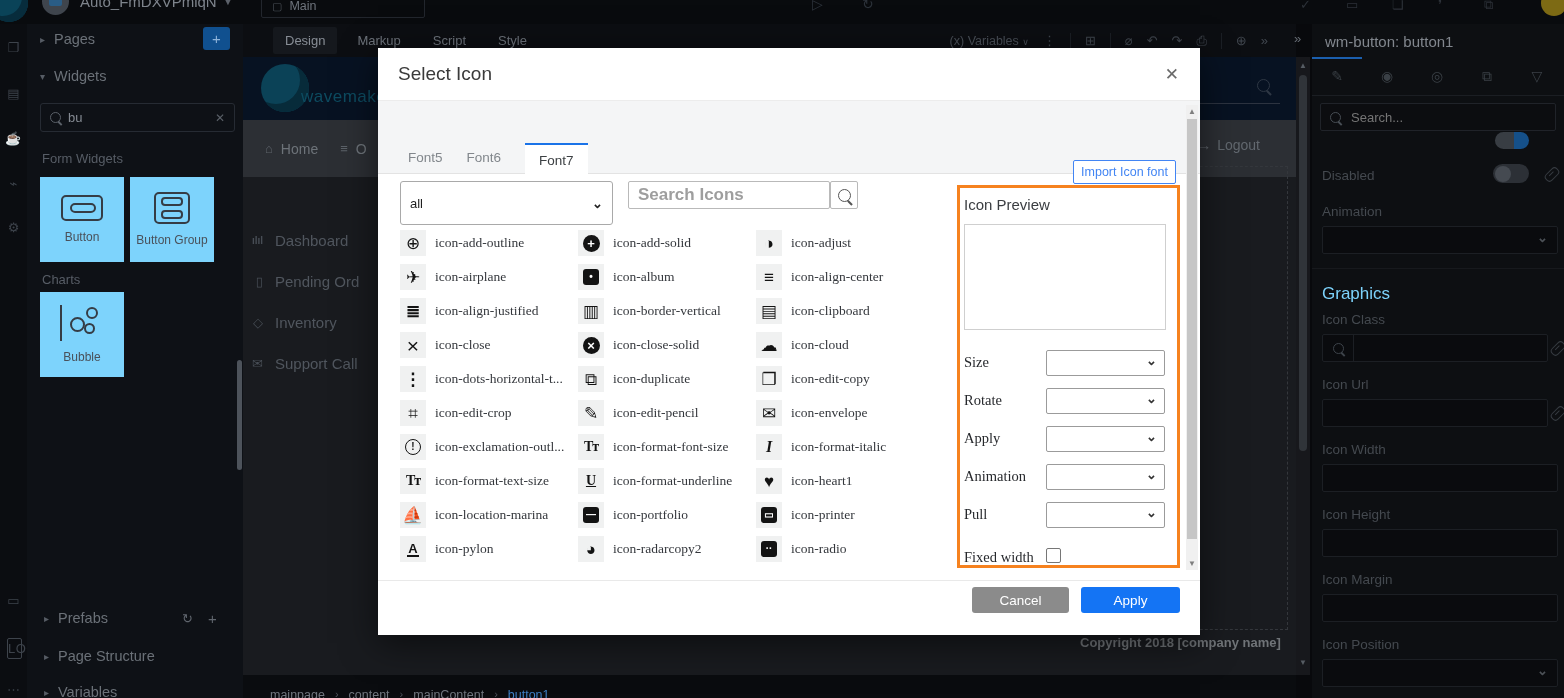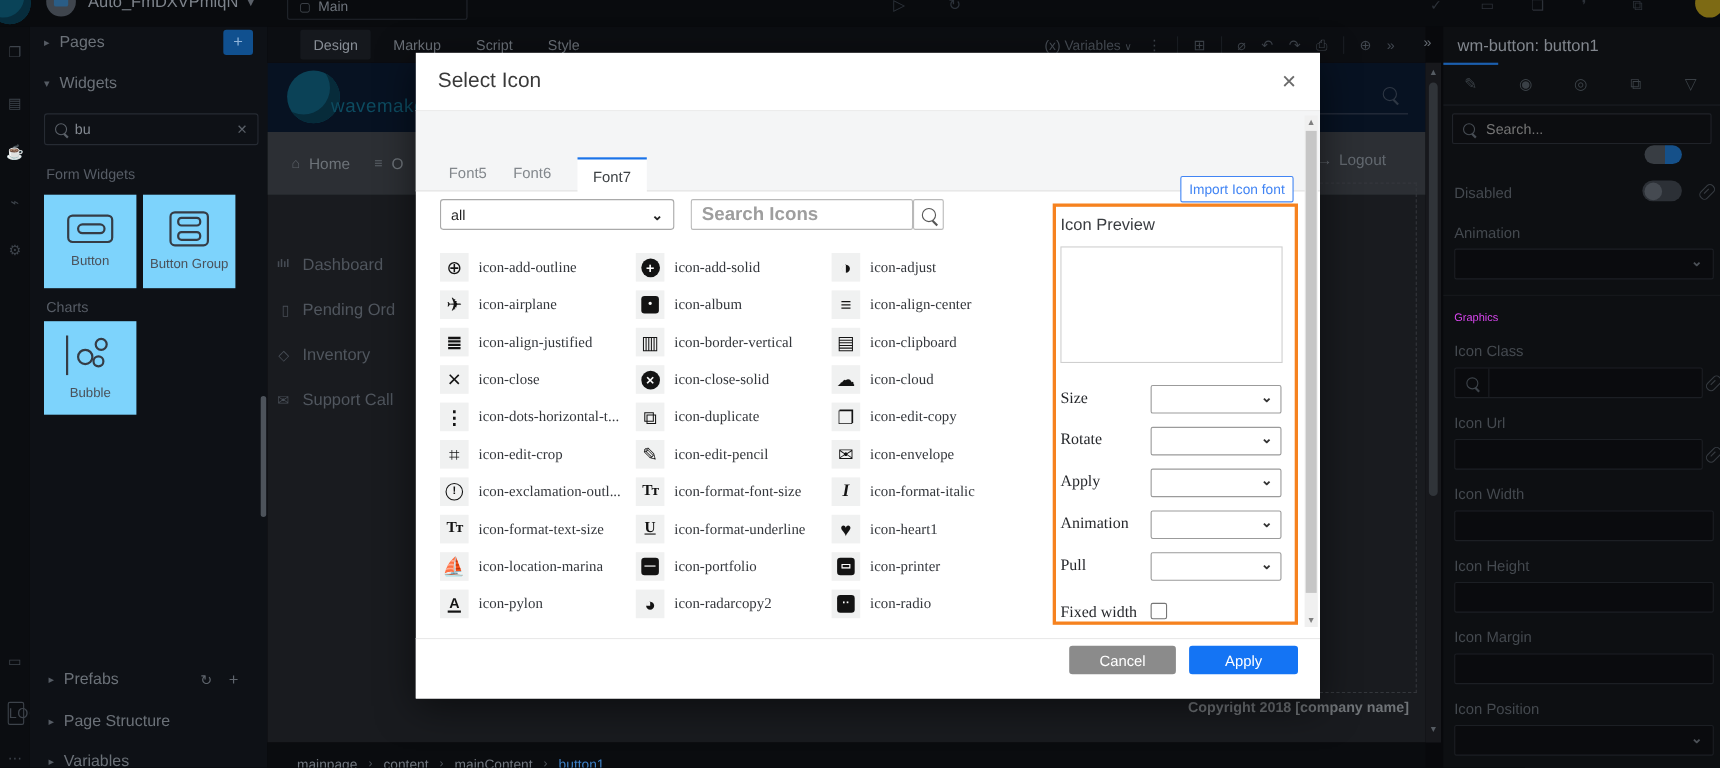--- a/index.html
+++ b/index.html
@@ -97,21 +97,21 @@
   .rpanel{left:1312px;top:24px;width:252px;height:674px;background:#0d0f12;z-index:4;overflow:hidden;}
   .rp-title{position:absolute;left:13px;top:9px;font-size:15px;color:#82878e;}
   .rp-tabs{position:absolute;left:0;top:33px;width:252px;height:38px;border-bottom:1px solid #1b1e23;}
   .rp-tab{position:absolute;top:0;width:50px;height:38px;display:flex;align-items:center;justify-content:center;color:#3a4046;font-size:14px;}
   .rp-tab.active::before{content:'';position:absolute;left:0;top:0;width:100%;height:2px;background:#1b5fae;}
   .rp-search{position:absolute;left:8px;top:79px;width:236px;height:28px;background:#0c0d10;border:1px solid #202329;border-radius:2px;box-sizing:border-box;display:flex;align-items:center;gap:8px;padding-left:9px;}
   .rp-search .mag{border-color:#474d54;}
   .rp-search .mag::after{background:#474d54;}
   .rp-search input{background:transparent;border:0;outline:0;color:#474d54;font-size:13px;flex:1;font-family:"Liberation Sans",sans-serif;min-width:0;}
   .rp-label{position:absolute;left:10px;font-size:13.5px;color:#44494f;}
-  .rp-section{position:absolute;left:10px;font-size:10px;color:#d946ef;}
+  .rp-section{position:absolute;left:10px;font-size:17px;color:#7dd3fc;}
   .rp-input{position:absolute;left:10px;width:236px;height:28px;background:#0a0b0e;border:1px solid #1c1f24;border-radius:2px;box-sizing:border-box;}
   .rp-select::after{content:'⌄';position:absolute;right:9px;top:3px;font-size:13px;font-weight:bold;color:#4c5157;}
   .rp-half-toggle{position:absolute;left:183px;top:108px;width:34px;height:17px;border-radius:9px;background:linear-gradient(90deg,#383d43 55%,#155089 55%);}
   .toggle{position:absolute;left:181px;width:36px;height:19px;border-radius:10px;background:#2c3036;}
   .toggle .knob{position:absolute;left:2px;top:1.5px;width:16px;height:16px;border-radius:50%;background:#454a51;}
   .linkic{position:absolute;width:14px;height:7px;border:1.5px solid #363b41;border-radius:4px;transform:rotate(-45deg);}
   .linkic::after{content:'';position:absolute;left:4px;top:1.5px;width:6px;height:1.5px;background:#363b41;}
   .rp-group{position:absolute;left:10px;width:226px;height:28px;border:1px solid #1c1f24;border-radius:2px;box-sizing:border-box;background:#0a0b0e;display:flex;}
   .rp-group .magbox{width:30px;border-right:1px solid #1c1f24;display:flex;align-items:center;justify-content:center;}
   .rp-group .mag{border-color:#3d434a;}
@@ -122,21 +122,21 @@
   .modal{left:378px;top:48px;width:822px;height:587px;background:#ffffff;z-index:50;box-shadow:0 8px 34px rgba(0,0,0,.55);}
   .m-title{position:absolute;left:20px;top:15px;font-size:19px;color:#3a3a3a;}
   .m-close{position:absolute;right:21px;top:16px;font-size:17px;color:#6b6b6b;}
   .m-tabs{position:absolute;left:0;top:52px;width:822px;height:74px;background:#f4f5f6;border-top:1px solid #ececec;border-bottom:1px solid #e3e3e3;box-sizing:border-box;}
   .m-tabs-r1{position:absolute;left:30px;top:0;height:39px;display:flex;align-items:center;}
   .m-tabs-r2{position:absolute;left:30px;top:39px;height:35px;display:flex;align-items:flex-end;}
   .mtab{font-size:13.5px;color:#82878c;margin-right:28px;white-space:nowrap;}
   .m-tabs-r2 .mtab{display:flex;align-items:center;height:35px;margin-right:24px;}
   .mtab.ftab-active{background:#ffffff;border-top:2px solid #1a73e8;color:#3c4043;margin-right:0;padding:0 14px;height:33px;box-sizing:border-box;position:relative;top:1px;}
   .m-import{position:absolute;right:24px;top:59px;width:101px;height:22px;border:1px solid #4285f4;border-radius:2px;color:#4285f4;font-size:12.5px;display:flex;align-items:center;justify-content:center;background:#fff;}
-  .m-filter{position:absolute;left:22px;top:133px;width:213px;height:28px;border:1px solid #a9a9a9;border-radius:3px;box-sizing:border-box;display:flex;align-items:center;font-size:13px;color:#1f1f1f;padding-left:9px;}
+  .m-filter{position:absolute;left:22px;top:133px;width:213px;height:44px;border:1px solid #a9a9a9;border-radius:3px;box-sizing:border-box;display:flex;align-items:center;font-size:13px;color:#1f1f1f;padding-left:9px;}
   .m-filter .chev{position:absolute;right:9px;font-weight:bold;font-size:13px;color:#222;}
   .m-search{position:absolute;left:250px;top:133px;width:202px;height:28px;border:1px solid #b9b9b9;border-radius:2px;box-sizing:border-box;display:flex;align-items:center;}
   .m-search input{border:0;outline:0;font-size:17px;color:#8b5cf6;padding:0 9px;width:100%;font-family:"Liberation Sans",sans-serif;font-weight:bold;}
   .m-search input::placeholder{color:#9e9e9e;}
   .m-searchbtn{position:absolute;left:452px;top:133px;width:28px;height:28px;border:1px solid #b9b9b9;border-radius:2px;box-sizing:border-box;display:flex;align-items:center;justify-content:center;}
   .m-searchbtn .mag{width:11px;height:11px;border-color:#555;}
   .m-searchbtn .mag::after{background:#555;left:10px;top:10px;height:6px;}
 
   .icon-grid{position:absolute;left:22px;top:178px;width:534px;display:grid;grid-template-columns:178px 178px 178px;grid-auto-rows:34px;}
   .icon-cell{display:flex;align-items:center;}

